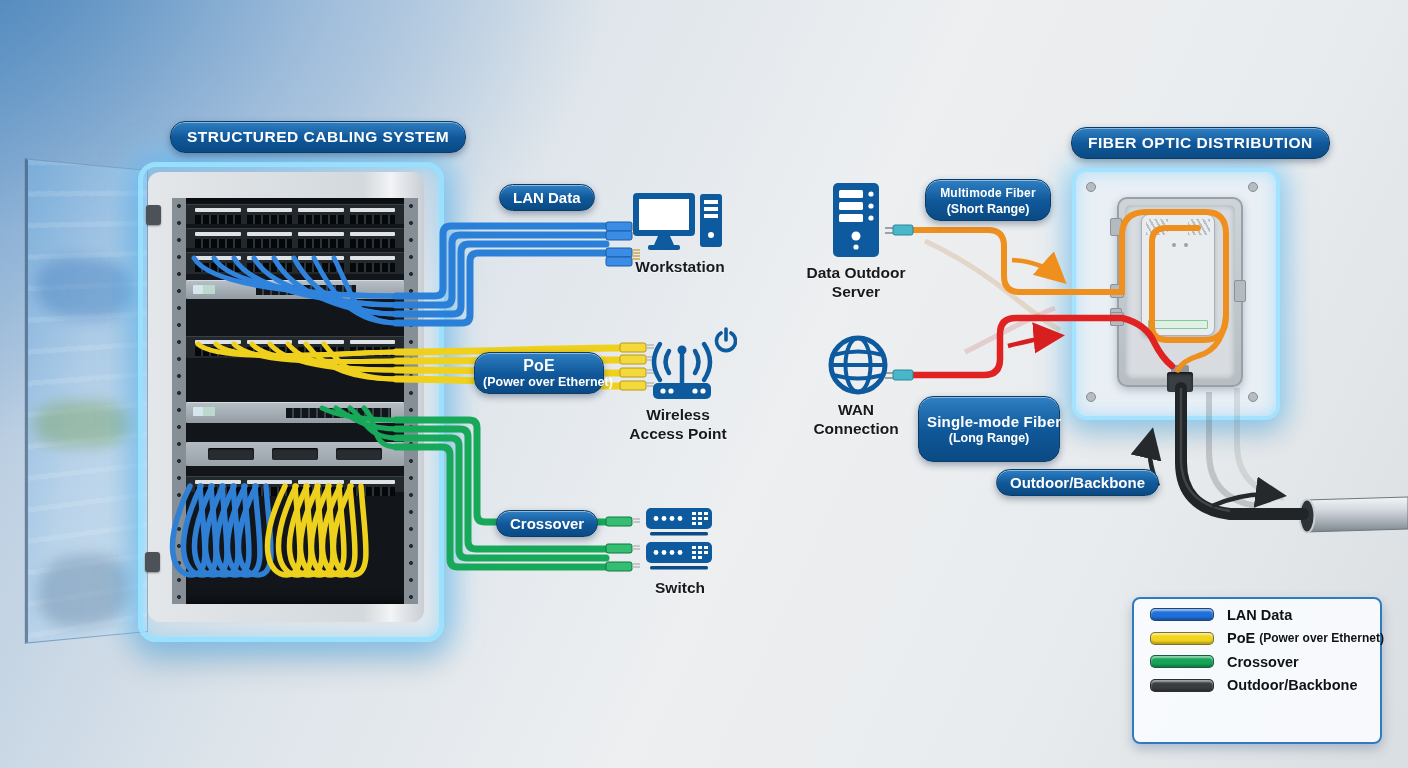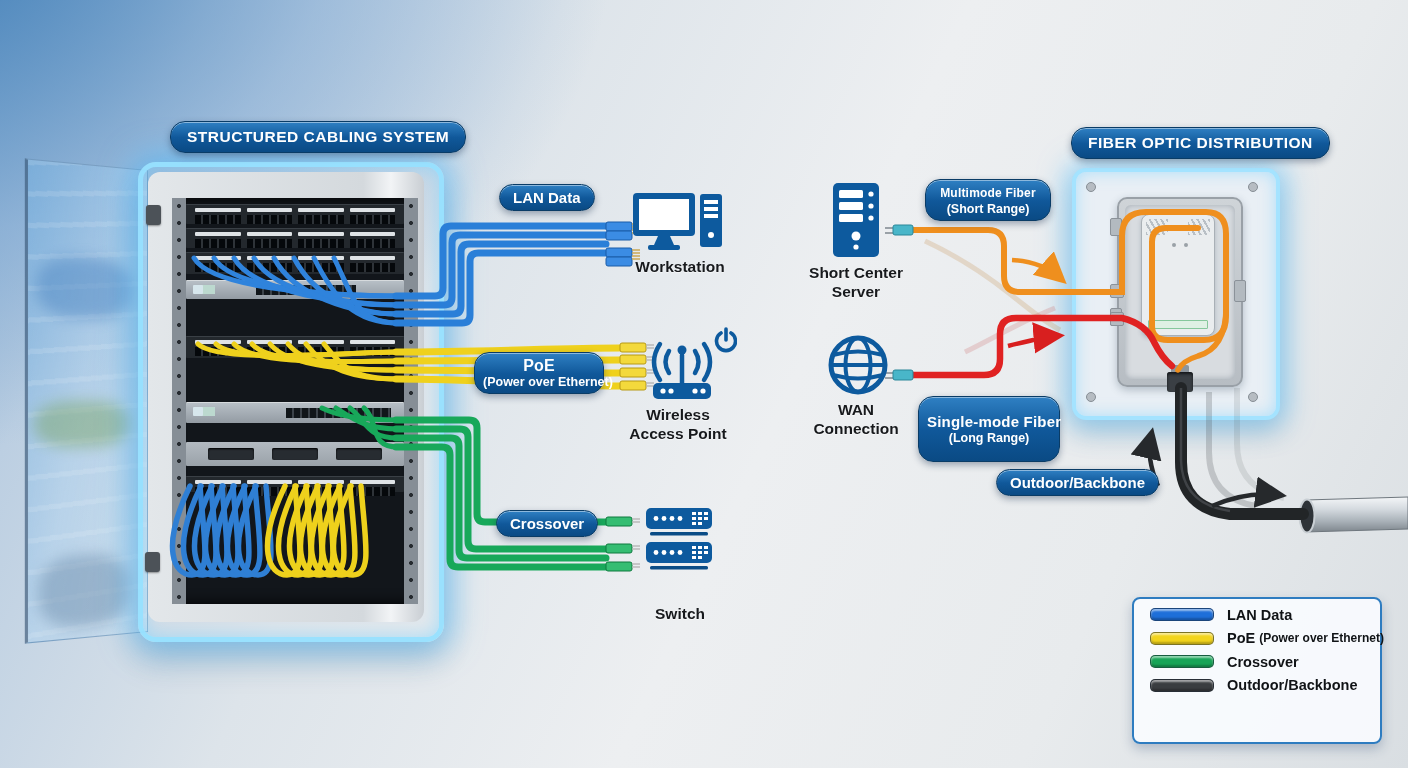--- a/index.html
+++ b/index.html
@@ -498,23 +498,23 @@
 </div>
 
 <div class="pill pill-s" style="left:996px;top:469px;"><span>Outdoor/Backbone</span></div>
 <div class="abs leader"></div>
 
 <div class="cap" style="left:600px;top:257px;width:160px;"><span>Workstation</span></div>
 <div class="cap" style="left:598px;top:405px;width:160px;">
   <span>Wireless</span><br>
   <span>Access Point</span>
 </div>
-<div class="cap" style="left:600px;top:604px;width:160px;text-align:center;"><span>Switch</span></div>
+<div class="cap" style="left:600px;top:578px;width:160px;text-align:center;"><span>Switch</span></div>
 <div class="cap" style="left:788px;top:263px;width:136px;">
-  <span>Short Center</span><br>
+  <span>Data Outdoor</span><br>
   <span>Server</span>
 </div>
 <div class="cap" style="left:788px;top:400px;width:136px;">
   <span>WAN</span><br>
   <span>Connection</span>
 </div>
 
 <div class="abs legend">
   <div class="lrow">
     <div class="swatch" style="background: rgb(30, 111, 217);"></div>

